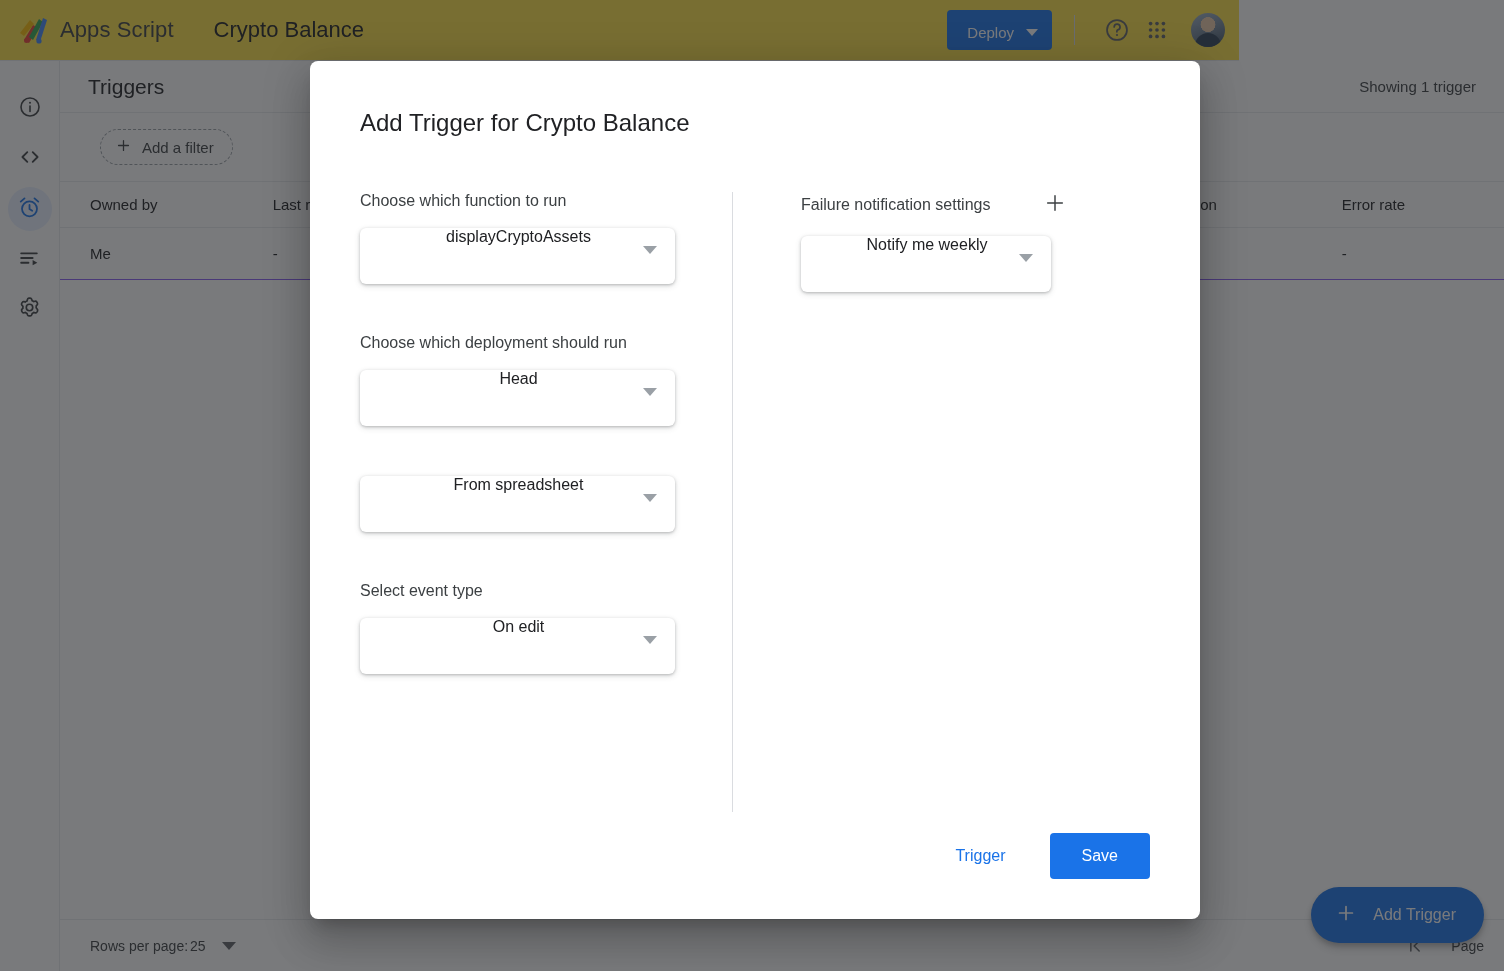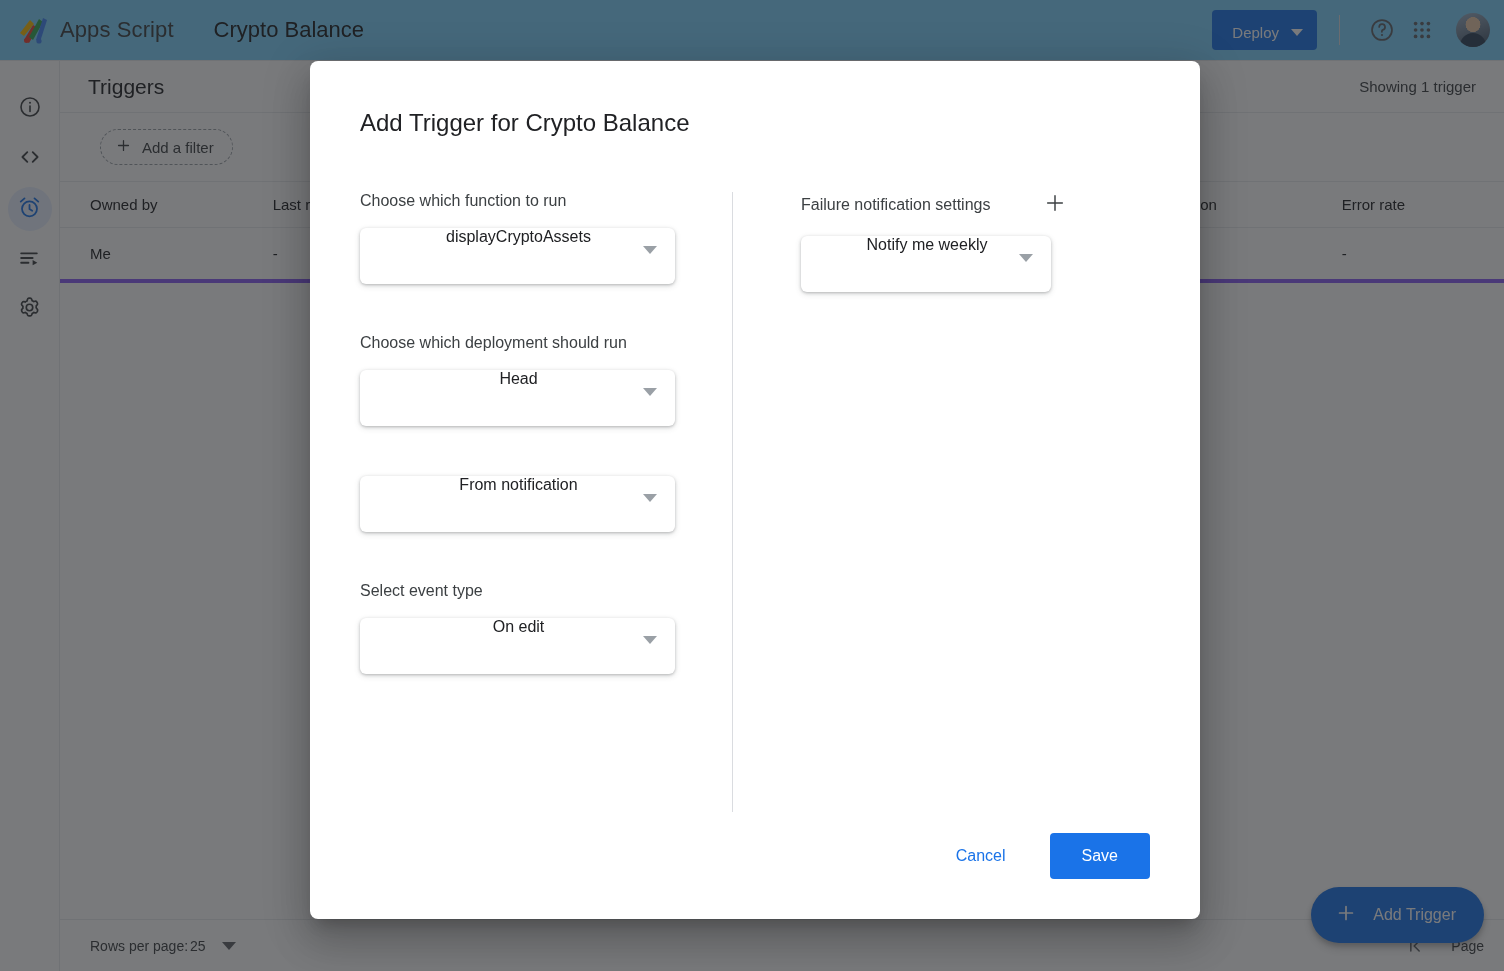--- a/index.html
+++ b/index.html
@@ -6,22 +6,22 @@
   html, body {
     width: 1504px; height: 971px;
     font-family: "Liberation Sans", sans-serif;
     background: #ffffff;
     overflow: hidden;
   }
   #app { position: relative; width: 1504px; height: 971px; }
 
   
   .topbar {
-    position: absolute; left: 0; top: 0; width: 1504px; height: 61px;
-    background: #7dd3fc; display: flex; align-items: center;
+    position: absolute; left: 0; top: 0; width: 1239px; height: 61px;
+    background: #fde047; display: flex; align-items: center;
     border-bottom: 1px solid #e8eaed;
   }
   .brand { display: flex; align-items: center; margin-left: 16px; }
   .brand-logo { width: 34px; height: 30px; position: relative; margin-right: 10px; }
   .brand-name { font-size: 22px; color: #3c4043; letter-spacing: .1px; }
   .doc-title { font-size: 22px; color: #202124; margin-left: 40px; }
 
   .topbar-right {
     margin-left: auto; display: flex; align-items: center; gap: 0px;
     padding-right: 14px;
@@ -83,21 +83,21 @@
   }
 
   table.triggers { width: 100%; border-collapse: collapse; table-layout: fixed; }
   table.triggers th {
     text-align: left; font-weight: 400; font-size: 15px; color: #202124;
     padding: 14px 10px; border-bottom: 1px solid #e8eaed;
     border-top: 1px solid #e8eaed;
   }
   table.triggers td {
     font-size: 15px; color: #202124; padding: 17px 10px;
-    border-bottom: 4px solid #8b5cf6;
+    border-bottom: 1px solid #8b5cf6;
   }
   .c1 { padding-left: 30px !important; width: 200px; }
   .c2 { width: 215px; }
   .c3 { width: 330px; }
   .c4 { width: 330px; }
   .c5 { width: 180px; }
   .c6 { width: 170px; }
 
   .bottombar {
     position: absolute; left: 0; bottom: 0; width: 1444px; height: 52px;
@@ -353,21 +353,21 @@
           <span class="caret"></span>
         </div>
 
         <div class="field-label">Choose which deployment should run</div>
         <div class="select w315">
           <span>Head</span>
           <span class="caret"></span>
         </div>
 
         <div class="select w315">
-          <span>From notification</span>
+          <span>From spreadsheet</span>
           <span class="caret"></span>
         </div>
 
         <div class="field-label">Select event type</div>
         <div class="select w315">
           <span>On edit</span>
           <span class="caret"></span>
         </div>
       </div>
 
@@ -385,18 +385,18 @@
           </span>
         </div>
         <div class="select w250">
           <span>Notify me weekly</span>
           <span class="caret"></span>
         </div>
       </div>
     </div>
 
     <div class="dialog-actions">
-      <button class="btn-text">Cancel</button>
+      <button class="btn-text">Trigger</button>
       <button class="btn-filled">Save</button>
     </div>
   </div>
 
 </div>
 
 </body></html>

